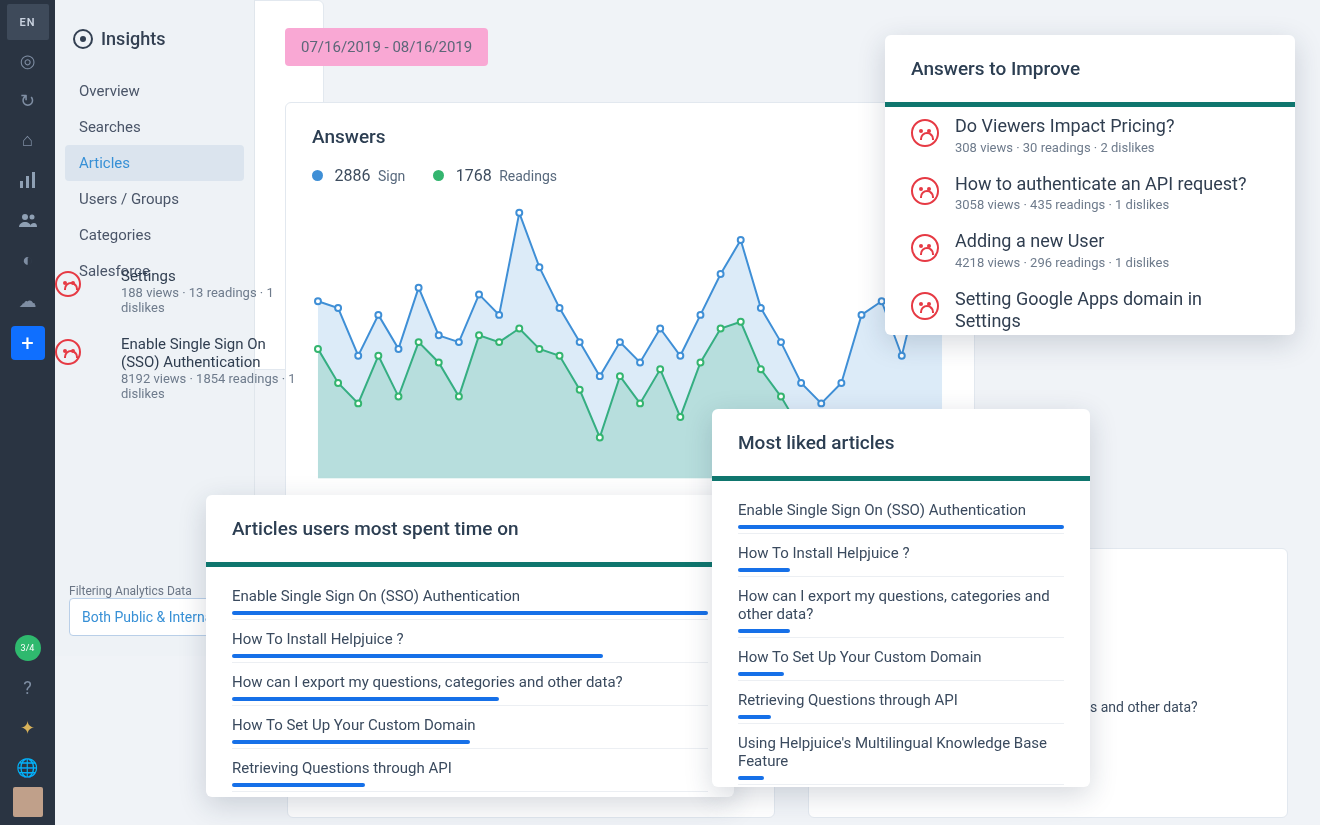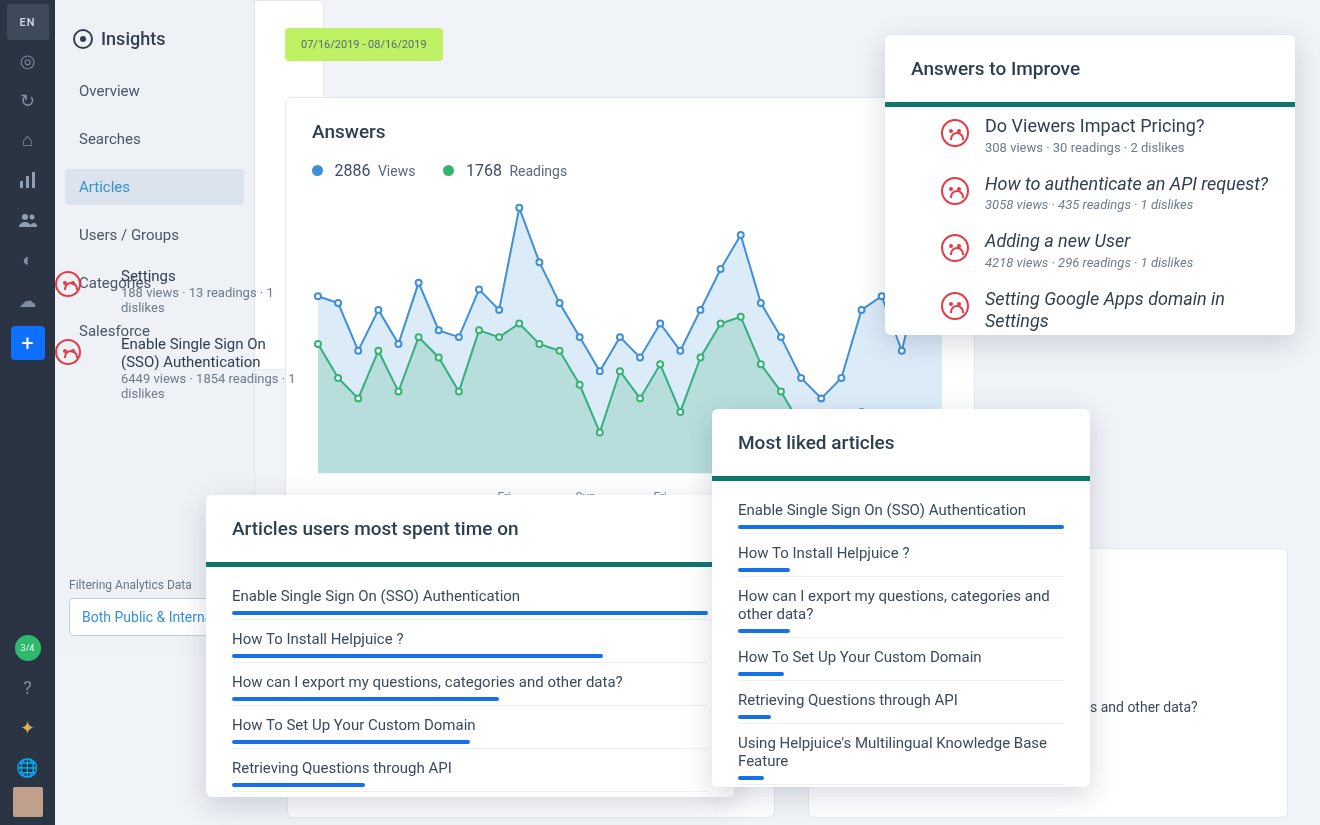--- a/index.html
+++ b/index.html
@@ -13,45 +13,45 @@
   .rail .spacer { flex:1; }
   .rail .add { width:34px; height:34px; background:#0f6fff; border-radius:4px; color:#fff; display:flex; align-items:center; justify-content:center; font-size:22px; margin:6px 0; }
   .rail .avatar { width:30px; height:30px; background:#c0a08a; margin-bottom:8px; border-radius:2px; }
   .rail .steps { width:26px; height:26px; border-radius:50%; background:#2fb96e; color:#fff; font-size:9px; display:flex; align-items:center; justify-content:center; margin:6px 0; }
 
   
   .sidebar { position:absolute; left:55px; top:0; width:200px; height:656px; background:#eef2f6; border-right:1px solid #e0e6ec; padding-top:28px; }
   .sidebar .brand { display:flex; align-items:center; gap:8px; padding:0 18px 24px; color:#334052; font-size:18px; font-weight:500; }
   .sidebar .brand .logo { width:20px; height:20px; border:2px solid #334052; border-radius:50%; position:relative; }
   .sidebar .brand .logo::after { content:""; position:absolute; inset:5px; background:#334052; border-radius:50%; }
-  .sidebar .nav { display:flex; flex-direction:column; gap:12px; padding:0 10px; }
+  .sidebar .nav { display:flex; flex-direction:column; gap:0; padding:0 10px; }
   .sidebar .nav a { display:block; padding:9px 14px; color:#4a5568; font-size:15px; text-decoration:none; border-radius:4px; }
   .sidebar .nav a.active { background:#dbe4ee; color:#3790d6; }
   .sidebar .bottom { position:absolute; bottom:20px; left:14px; right:14px; }
-  .sidebar .filter-label { font-size:12px; color:#6a7585; margin-bottom:6px; }
+  .sidebar .filter-label { font-size:12px; color:#6a7585; }
   .sidebar .filter-select { width:100%; border:1px solid #b9cfe8; background:#fff; color:#3790d6; padding:10px 12px; border-radius:4px; font-size:14px; white-space:nowrap; overflow:hidden; }
 
   
   .main { position:absolute; left:255px; top:0; right:0; bottom:0; padding:28px 30px; }
-  .date-pill { display:inline-block; background:#bef264; color:#5c6778; padding:10px 16px; border-radius:4px; font-size:11px; }
+  .date-pill { display:inline-block; background:#f9a8d4; color:#5c6778; padding:10px 16px; border-radius:4px; font-size:15px; }
   .panel { background:#fff; border:1px solid #e2e8ef; border-radius:6px; padding:22px 26px; margin-top:36px; width:690px; }
   .panel h2 { color:#2c3e52; font-size:19px; font-weight:500; margin-bottom:18px; }
   .legend { display:flex; gap:28px; align-items:center; font-size:14px; color:#58697d; margin-bottom:10px; }
   .legend .dot { width:11px; height:11px; border-radius:50%; display:inline-block; margin-right:8px; }
   .legend .num { color:#3d4c5e; font-size:16px; margin-right:4px; }
   .chart { width:100%; height:330px; }
 
   
   .card { position:absolute; background:#fff; border-radius:6px; box-shadow:0 8px 28px rgba(30,45,70,.18); }
   .card h3 { padding:22px 26px; font-size:19px; font-weight:500; color:#2c3e52; border-bottom:5px solid #0f766e; }
   .card .body { padding:10px 26px 20px; }
 
   .improve { left:885px; top:35px; width:410px; height:300px; overflow:hidden; }
-  .improve .row { display:flex; gap:16px; padding:8px 26px; align-items:flex-start;margin-left:30px; }
-  .improve .row + .row { margin-top:2px;font-style:italic; }
+  .improve .row { display:flex; gap:16px; padding:8px 26px; align-items:flex-start; }
+  .improve .row + .row { margin-top:2px; }
   .frown { width:28px; height:28px; flex:0 0 28px; border:2px solid #e63a44; border-radius:50%; position:relative; margin-top:4px; }
   .frown::before { content:""; position:absolute; top:8px; left:6px; width:4px; height:4px; background:#e63a44; border-radius:50%; box-shadow:8px 0 0 #e63a44; }
   .frown::after  { content:""; position:absolute; bottom:5px; left:7px; width:10px; height:6px; border:2px solid #e63a44; border-bottom:none; border-radius:10px 10px 0 0; }
   .improve .title { font-size:18px; color:#303e50; line-height:1.25; }
   .improve .meta  { font-size:13px; color:#6e7b8c; margin-top:2px; }
 
   .improve-bg { left:966px; top:60px; width:324px; height:370px; background:#fff; border:1px solid #e2e8ef; border-radius:6px; z-index:0; padding-top:260px; font-size:13px; color:#6e7b8c; }
   .improve-bg .row2 { padding:6px 26px 6px 120px; position:relative; }
   .improve-bg .row2 .t { color:#303e50; font-size:15px; line-height:1.2; }
   .improve-bg .frown { position:absolute; left:54px; top:6px; width:26px; height:26px; }
@@ -126,21 +126,21 @@
 
 <div class="main">
   <span class="date-pill">07/16/2019 - 08/16/2019</span>
 
   <div class="panel">
     <h2>Answers</h2>
     <div class="legend">
       <span>
         <span class="dot" style="background:#3f8fd6"></span>
         <span class="num">2886</span>
-        <span>Views</span>
+        <span>Sign</span>
       </span>
       <span>
         <span class="dot" style="background:#34b56f"></span>
         <span class="num">1768</span>
         <span>Readings</span>
       </span>
     </div>
     <svg class="chart" id="chart" viewBox="0 0 640 330">
         <path d="M6.0 153.8 L26.3 188.1 L46.5 208.7 L66.8 160.7 L87.0 201.8 L107.3 147.0 L127.5 167.5 L147.8 201.8 L168.1 140.2 L188.3 147.0 L208.6 133.3 L228.8 153.8 L249.1 160.7 L269.4 195.0 L289.6 242.9 L309.9 181.3 L330.1 208.7 L350.4 174.4 L370.6 222.3 L390.9 167.5 L411.2 133.3 L431.4 126.5 L451.7 174.4 L471.9 201.8 L492.2 236.0 L512.5 249.8 L532.7 229.2 L553.0 222.3 L573.2 236.0 L593.5 256.6 L613.7 249.8 L634.0 256.6 L 634 284 L 6 284 Z" fill="#34b56f" fill-opacity="0.22"></path>
         <path d="M6.0 153.8 L26.3 188.1 L46.5 208.7 L66.8 160.7 L87.0 201.8 L107.3 147.0 L127.5 167.5 L147.8 201.8 L168.1 140.2 L188.3 147.0 L208.6 133.3 L228.8 153.8 L249.1 160.7 L269.4 195.0 L289.6 242.9 L309.9 181.3 L330.1 208.7 L350.4 174.4 L370.6 222.3 L390.9 167.5 L411.2 133.3 L431.4 126.5 L451.7 174.4 L471.9 201.8 L492.2 236.0 L512.5 249.8 L532.7 229.2 L553.0 222.3 L573.2 236.0 L593.5 256.6 L613.7 249.8 L634.0 256.6" fill="none" stroke="#34b56f" stroke-width="2"></path>
@@ -222,21 +222,21 @@
 
 <div class="improve-bg">
   <div class="row2">
     <span class="frown"></span>
     <div class="t">Settings</div>
     <div>188 views · 13 readings · 1 dislikes</div>
   </div>
   <div class="row2" style="margin-top:8px">
     <span class="frown"></span>
     <div class="t">Enable Single Sign On (SSO) Authentication</div>
-    <div>6449 views · 1854 readings · 1 dislikes</div>
+    <div>8192 views · 1854 readings · 1 dislikes</div>
   </div>
 </div>
 
 <div class="ghost ghost1">
   <div class="g" style="padding-top:90px">Enable Single Sign On (SSO) Authentication</div>
   <div class="gb" style="width:380px"></div>
   <div class="g">How can I export my questions, categories and other data?</div>
   <div class="gb" style="width:200px"></div>
 </div>
 <div class="ghost ghost2">

